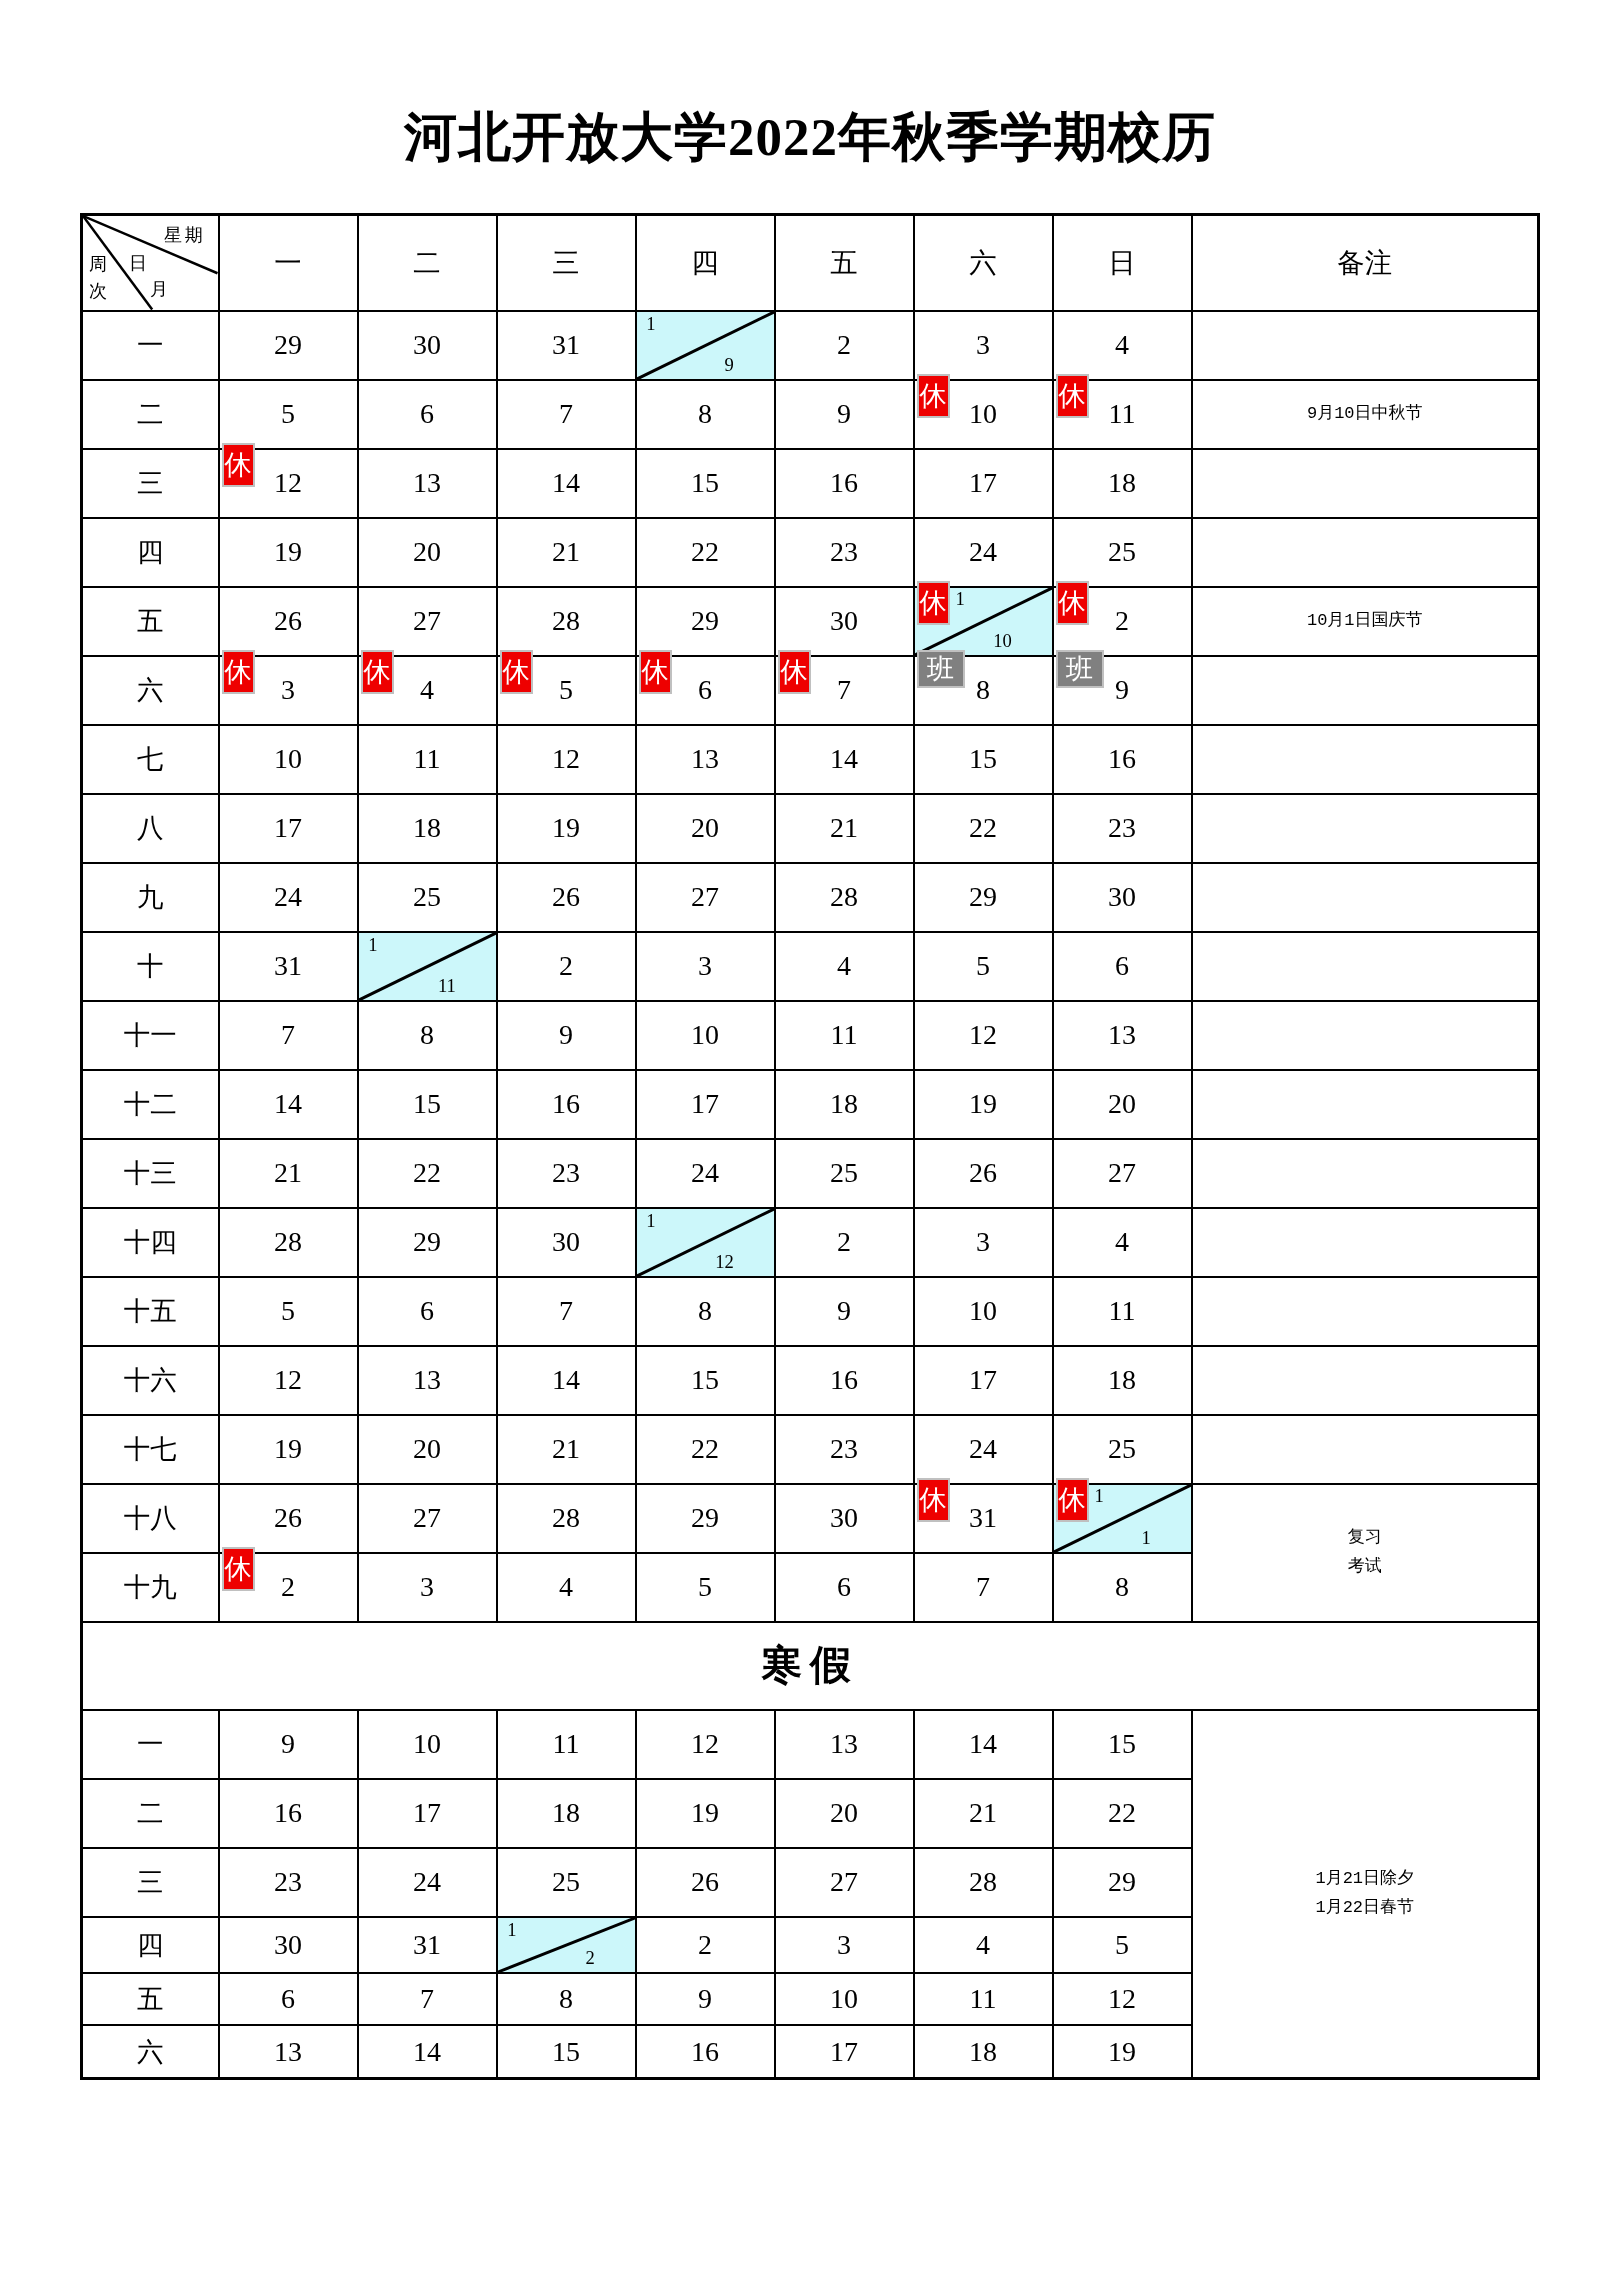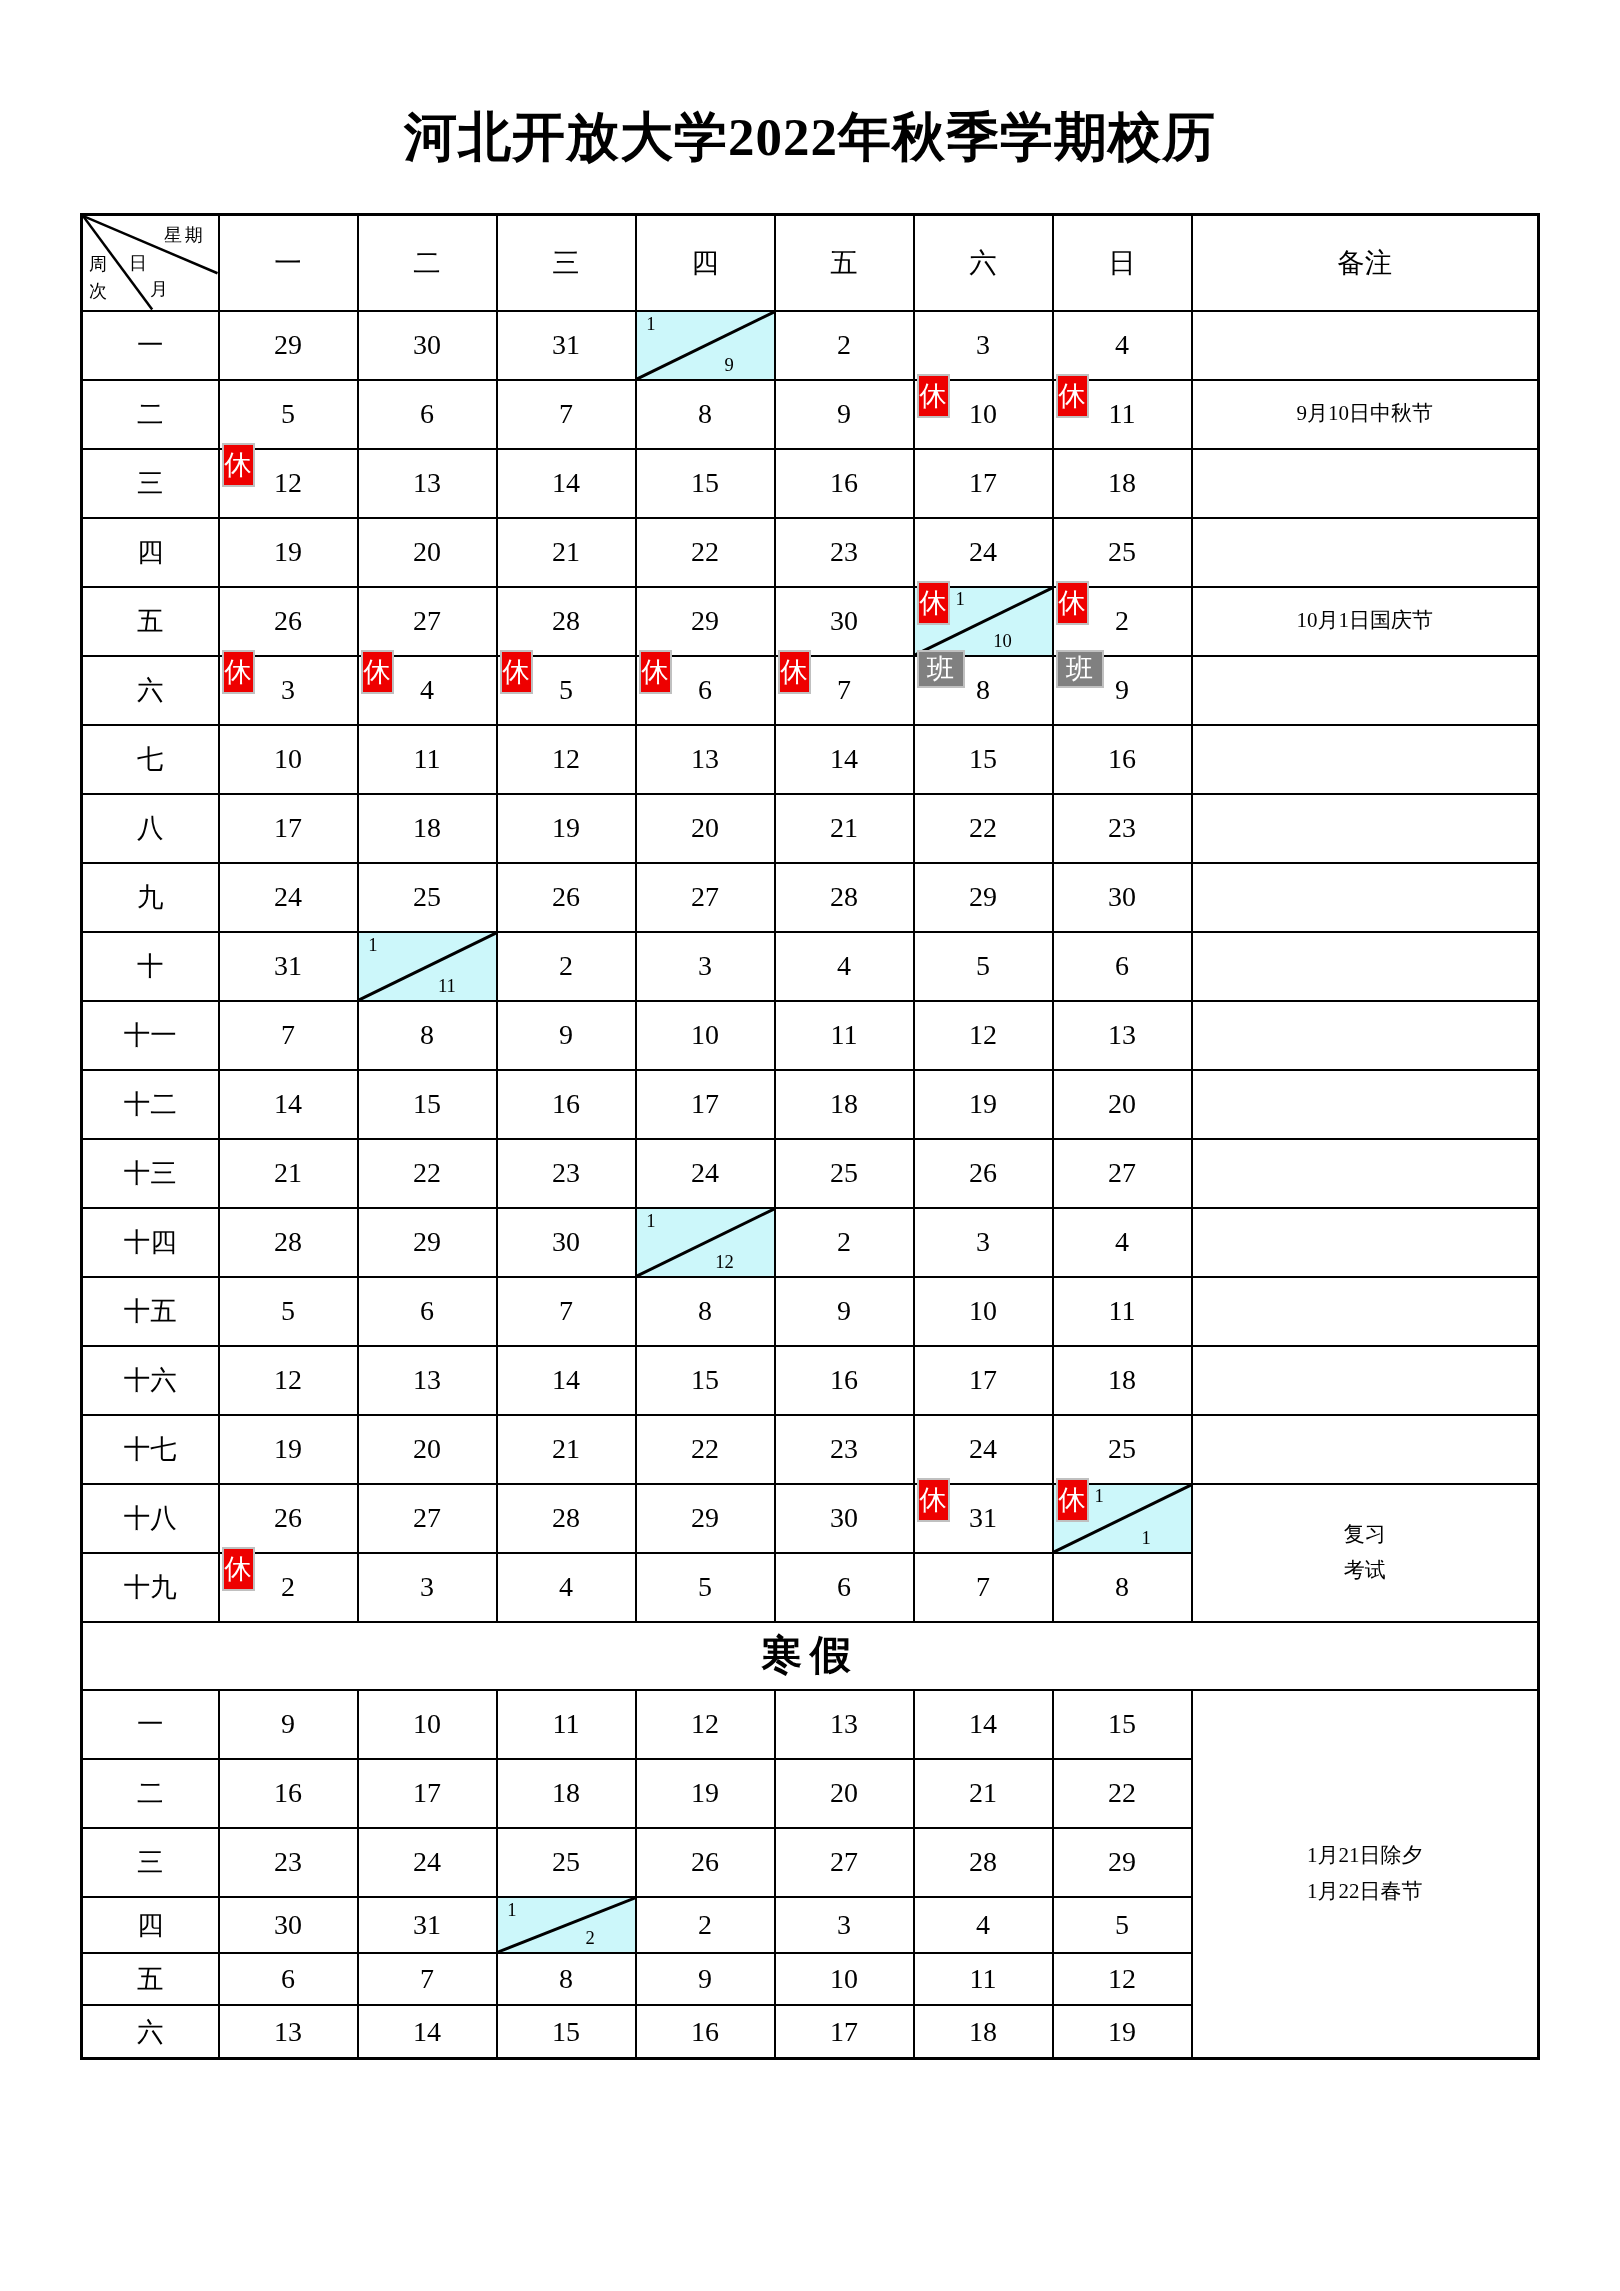--- a/index.html
+++ b/index.html
@@ -21,34 +21,34 @@
   td{
     border:2px solid #000;border-top-width:2.9px;border-bottom-width:2.9px;
     text-align:center;vertical-align:middle;position:relative;padding:0;
     font-size:28px;
   }
   thead tr{height:96px;}
   tbody tr{height:69px;}
   tr.h-57{height:56px;}
   tr.h-53{height:52px;}
   tr.h-55{height:54px;}
-  tr.divider{height:68px;margin-top:42px;}
+  tr.divider{height:88px;margin-top:42px;}
   tr.divider td{font-size:41px;font-weight:700;letter-spacing:7.8px;}
   td.corner{font-size:23.5px;}
   td.corner svg{position:absolute;inset:0;width:100%;height:100%;}
   .corner span{position:absolute;font-size:18px;white-space:nowrap;}
   .c-weekday{top:6.9px;right:11.8px;letter-spacing:2.9px;}
   .c-day{top:35px;left:46px;}
   .c-month{top:61px;left:67px;}
   .c-zhou{top:36px;left:5.9px;}
   .c-ci{top:63px;left:5.9px;}
   td.hday{font-size:27.4px;}
   td.wk{font-size:26.5px;}
   .num{font-size:28px;}
-  td.remark{font-size:21px;line-height:1.7;}
+  td.remark{font-size:17px;line-height:1.7;font-family:Liberation Mono, monospace;}
   .badge{
     position:absolute;left:2px;top:-6.9px;z-index:3;
     display:flex;align-items:center;justify-content:center;
     color:#fff;font-size:27.4px;box-sizing:border-box;border:2px solid #c0c0c0;
   }
   .badge.rest{width:33px;height:44px;}
   .badge.work{width:48px;height:38px;}
   td.diag svg{position:absolute;inset:0;width:100%;height:100%;z-index:1;}
   .diag-d{position:absolute;left:9.8px;top:1px;font-size:18.6px;z-index:2;}
   .diag-m{position:absolute;right:29%;bottom:2.9px;font-size:18.6px;z-index:2;}

